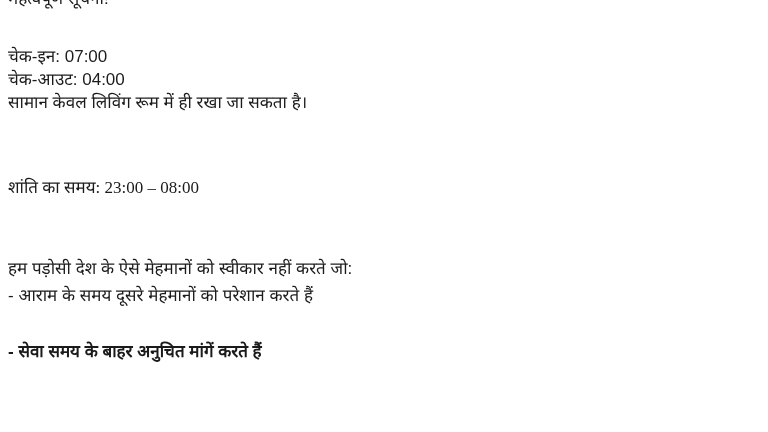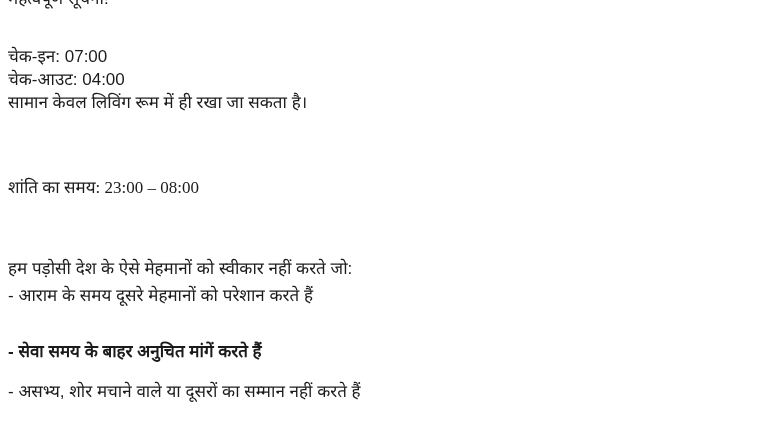--- a/index.html
+++ b/index.html
@@ -61,15 +61,14 @@
   <div class="txt quiet-block">
     <span class="block-line">शांति का समय: 23:00 – 08:00</span>
   </div>
 
   <div class="txt policy-intro">हम पड़ोसी देश के ऐसे मेहमानों को स्वीकार नहीं करते जो:</div>
 
   <div class="txt bullet-1">- आराम के समय दूसरे मेहमानों को परेशान करते हैं</div>
 
   <div class="txt bullet-2">- सेवा समय के बाहर अनुचित मांगें करते हैं</div>
 
-  <div class="txt bullet-3">- असभ्य, शोर मचाने वाले या दूसरों का सम्मान नहीं करते हैं</div>
 
 </div>
 
 </body></html>

